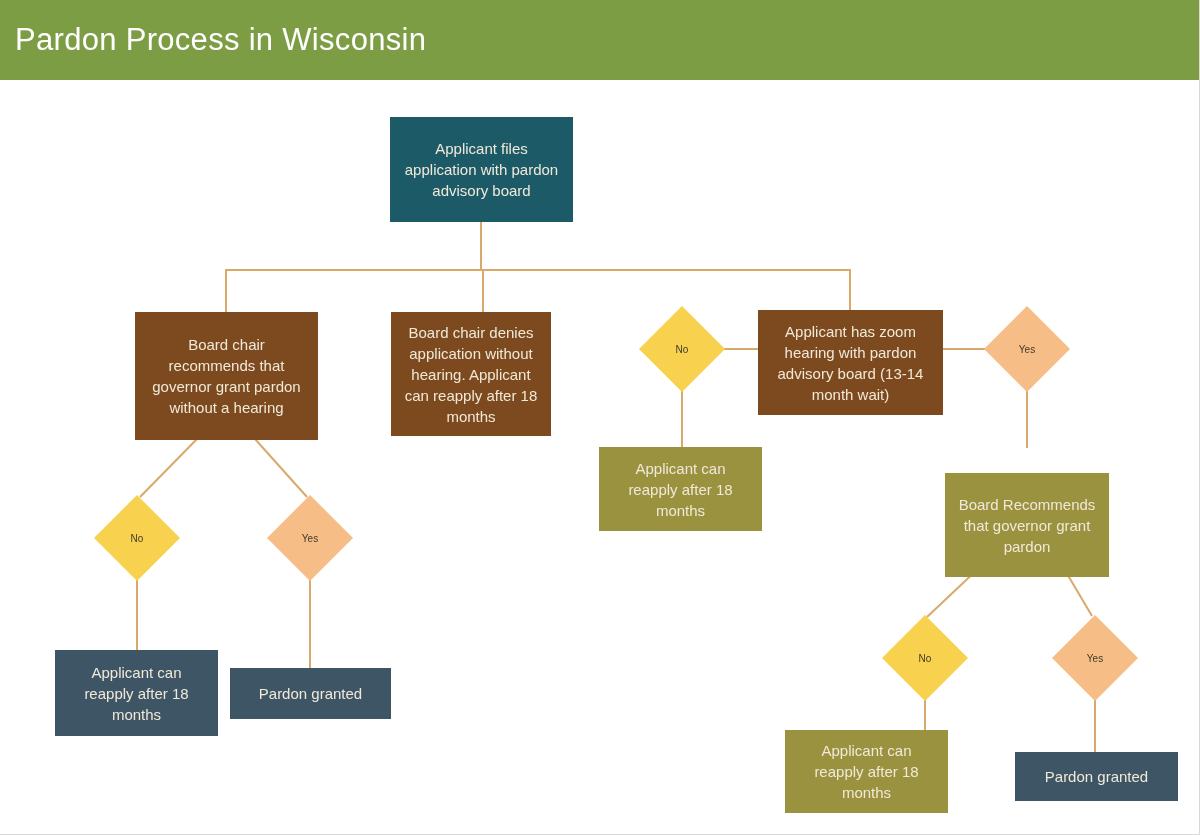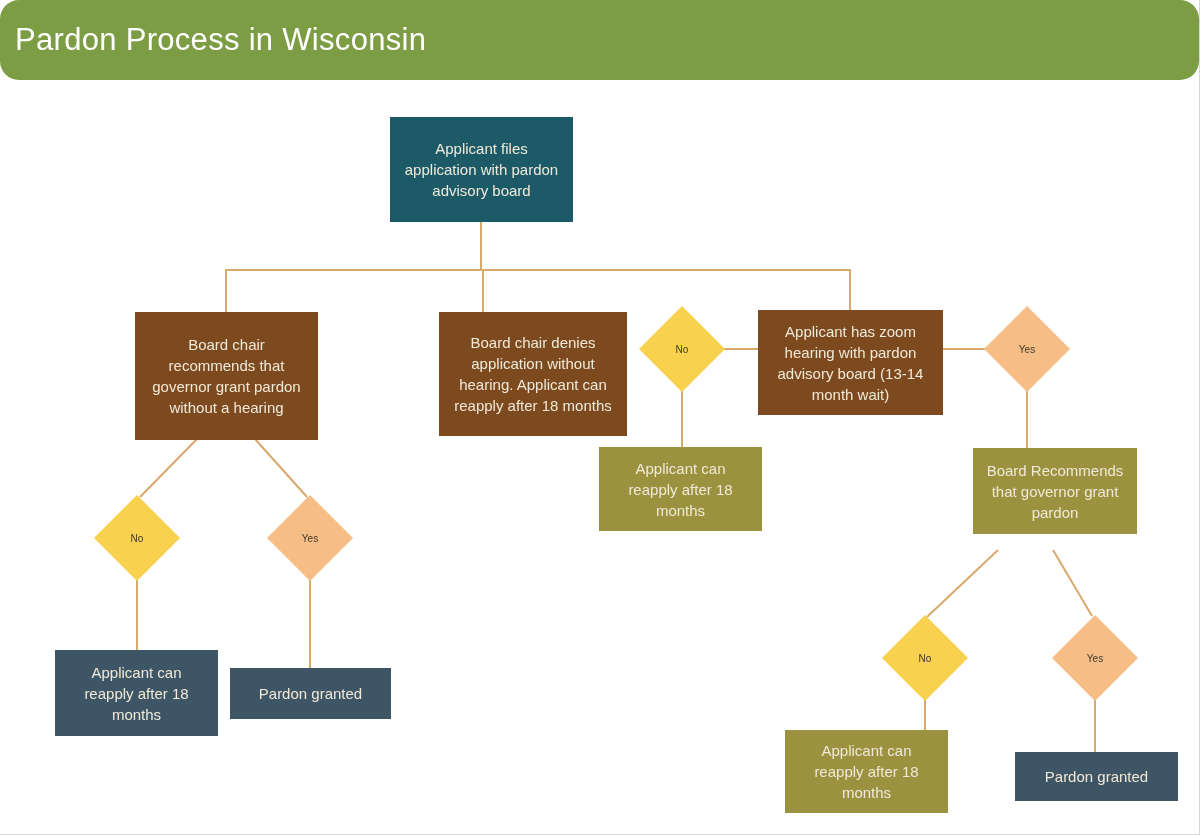--- a/index.html
+++ b/index.html
@@ -18,21 +18,20 @@
 
   .header {
     position: absolute;
     top: 0; left: 0;
     width: 100%;
     height: 80px;
     background: var(--header-bg, #7d9d45);
     display: flex;
     align-items: center;
     padding: 0 15px;
-    border-radius: 19px;
   }
   .header h1 {
     color: var(--header-text, #ffffff);
     font-size: 31px;
     font-weight: 500;
     letter-spacing: 0.3px;
   }
 
   svg.connectors {
     position: absolute;
@@ -71,26 +70,26 @@
   .teal   { background: var(--teal,   #1d5a68); }
   .brown  { background: var(--brown,  #7c4a1e); }
   .slate  { background: var(--slate,  #3d5565); }
   .olive  { background: var(--olive,  #9b923f); }
   .yellow { background: var(--yellow, #f8d24f); }
   .peach  { background: var(--peach,  #f6bd86); text-align: right; }
 
   
   .n-start            { left: 390px;  top: 117px; width: 183px; height: 105px; }
   .n-chair-recommends { left: 135px;  top: 312px; width: 183px; height: 128px; }
-  .n-chair-denies     { left: 391px;  top: 312px; width: 188px; height: 124px; margin-left: 48px; }
+  .n-chair-denies     { left: 391px;  top: 312px; width: 160px; height: 124px; }
   .n-zoom-hearing     { left: 758px;  top: 310px; width: 185px; height: 105px; text-align: center; }
   .d-zoom-no          { left: 639px;  top: 306px; width: 86px;  height: 86px; }
   .d-zoom-yes         { left: 984px;  top: 306px; width: 86px;  height: 86px; }
   .n-zoom-no-reapply  { left: 599px;  top: 447px; width: 163px; height: 84px; }
-  .n-board-recommends { left: 945px;  top: 448px; width: 164px; height: 86px; margin-left: 28px; }
+  .n-board-recommends { left: 945px;  top: 473px; width: 164px; height: 104px; }
   .d-chair-no         { left: 94px;   top: 495px; width: 86px;  height: 86px; }
   .d-chair-yes        { left: 267px;  top: 495px; width: 86px;  height: 86px; }
   .n-chair-no-reapply { left: 55px;   top: 650px; width: 163px; height: 86px; }
   .n-chair-yes-granted{ left: 230px;  top: 668px; width: 161px; height: 51px; }
   .d-board-no         { left: 882px;  top: 615px; width: 86px;  height: 86px; }
   .d-board-yes        { left: 1052px; top: 615px; width: 86px;  height: 86px; }
   .n-board-no-reapply { left: 785px;  top: 730px; width: 163px; height: 83px; }
   .n-board-yes-granted{ left: 1015px; top: 752px; width: 163px; height: 49px; }
 </style>
 </head>

